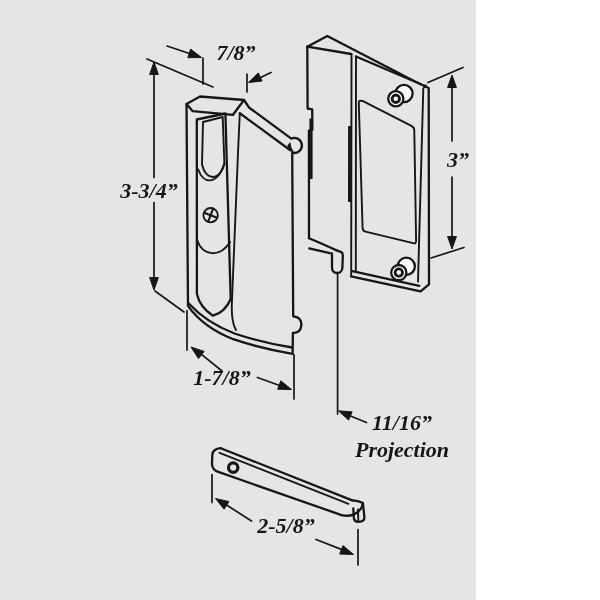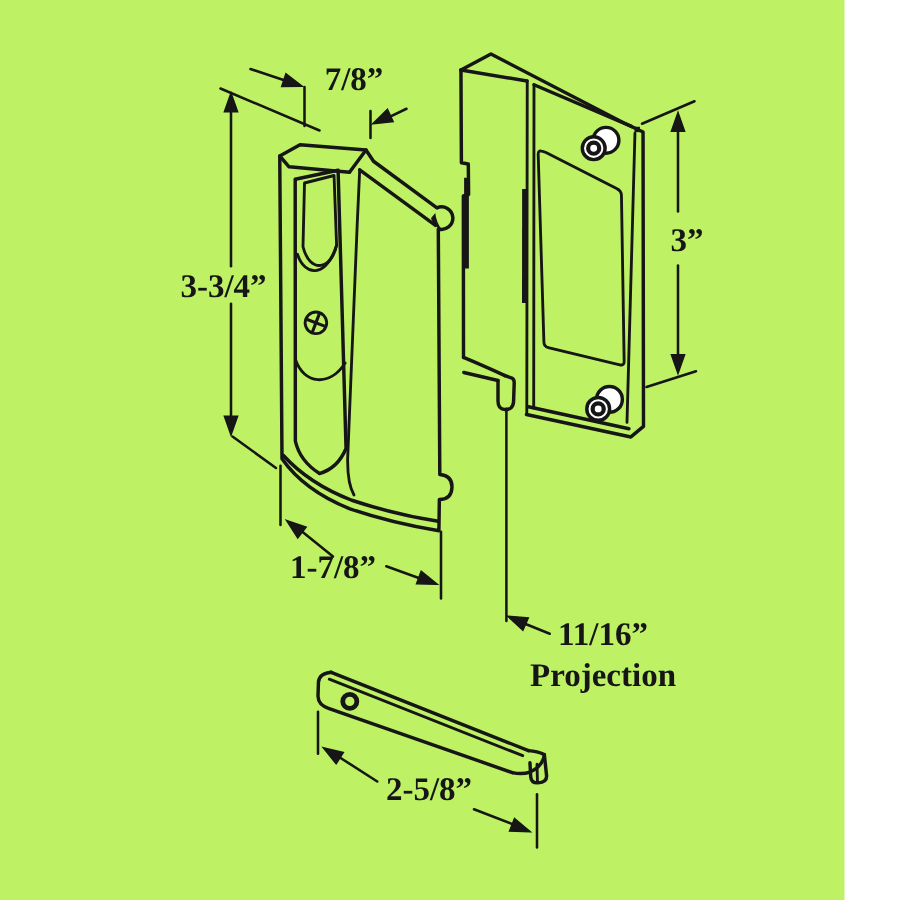--- a/index.html
+++ b/index.html
@@ -4,24 +4,25 @@
 <style>
   html, body {
     margin: 0;
     padding: 0;
     width: 600px;
     height: 600px;
     background: #ffffff;
     font-family: "Liberation Serif", serif;
   }
   .stage {
-    width: 563px;
+    width: 476px;
     height: 600px;
     position: relative;
-    background: #bef264;
+    background: #e5e5e5;
+    font-style: italic;
   }
   svg { display: block; }
   .part {
     fill: none;
     stroke: #161616;
     stroke-width: 2.3;
     stroke-linecap: round;
     stroke-linejoin: round;
   }
   .part-thin {

